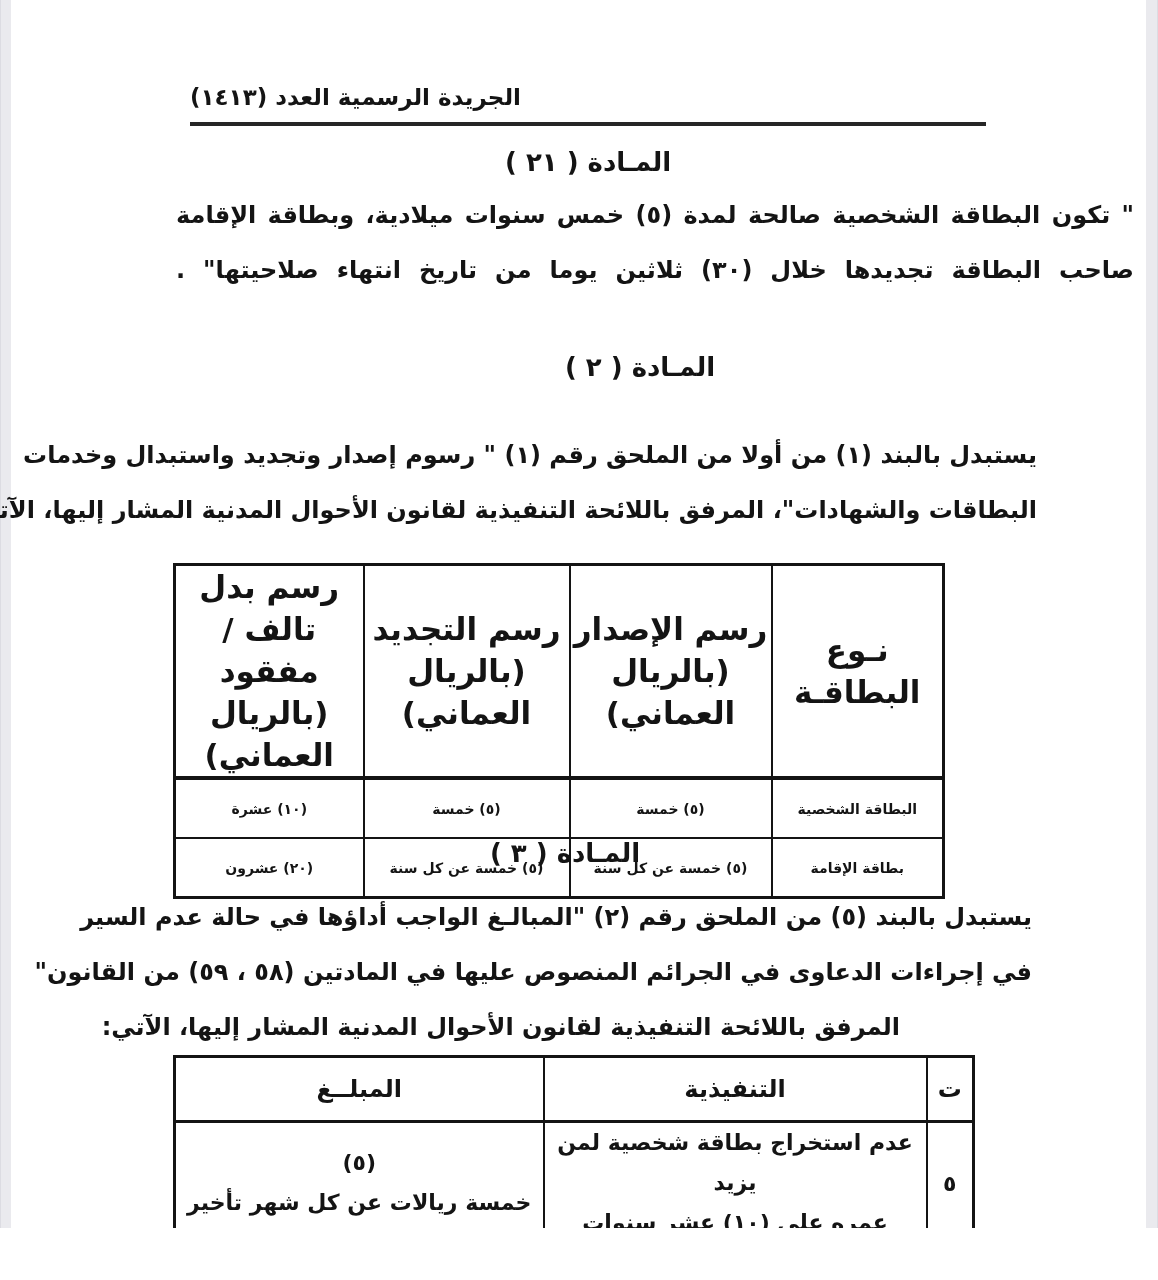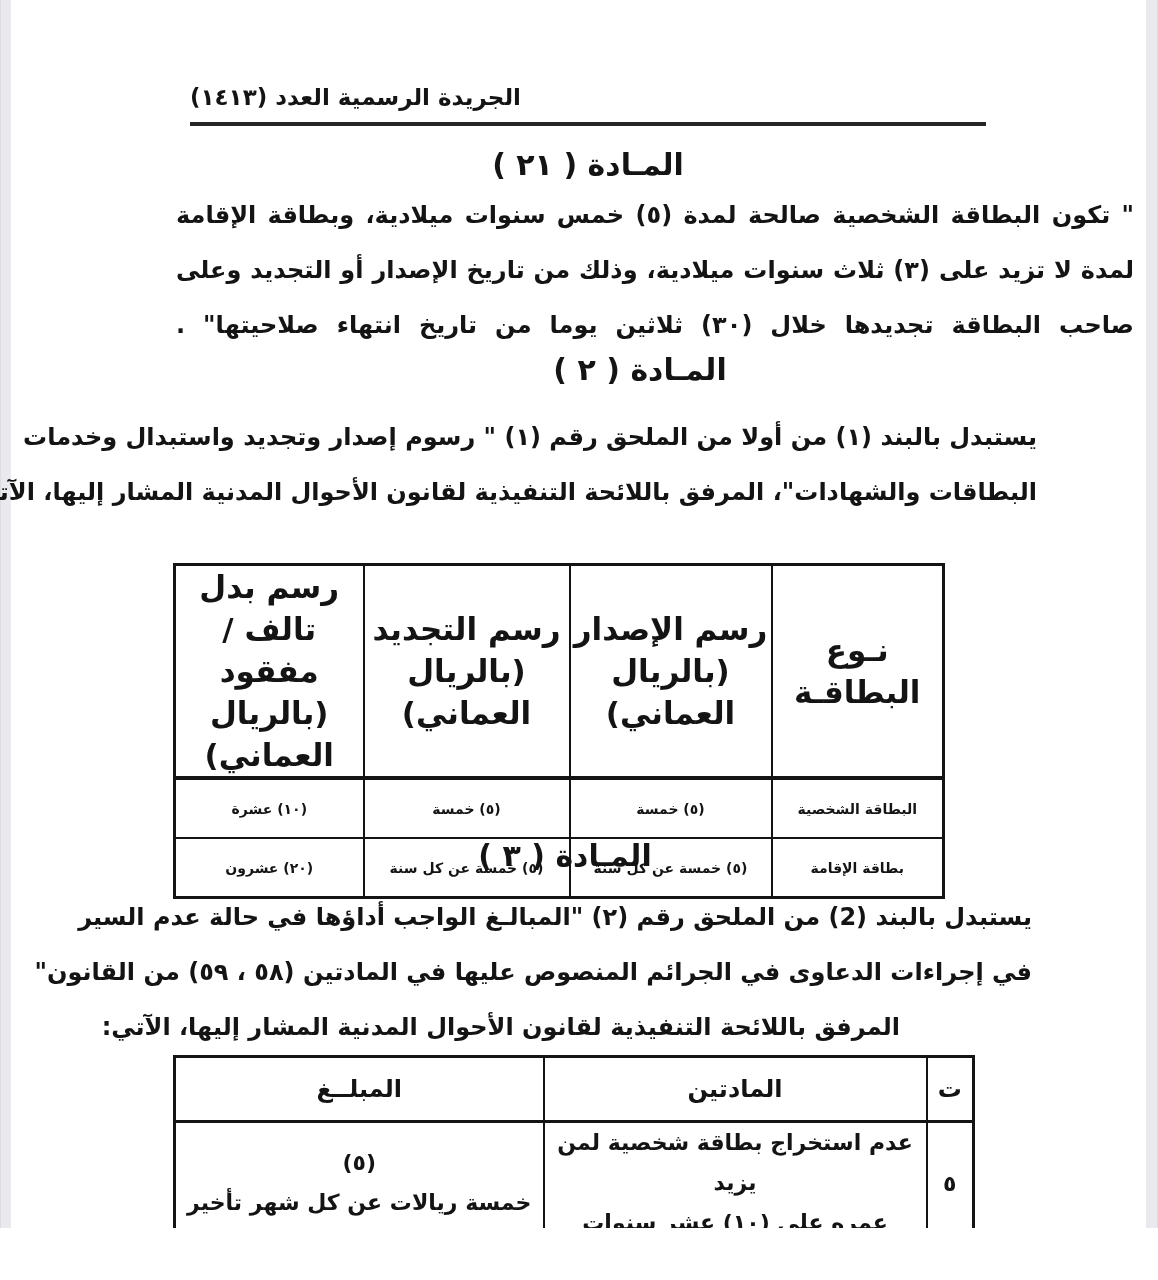--- a/index.html
+++ b/index.html
@@ -21,29 +21,29 @@
     position:absolute;left:190px;top:84px;
     font-size:23px;white-space:nowrap;direction:rtl;
   }
   .header-rule{
     position:absolute;left:190px;top:122px;width:796px;height:4px;
     background:#262626;
   }
 
   .article-heading{
     position:absolute;width:360px;text-align:center;
-    font-size:30px;white-space:nowrap;
+    font-size:26px;white-space:nowrap;
   }
   .h21{top:147px;left:408px;}
   .h2{top:352px;left:460px;}
   .h3{top:838px;left:385px;}
 
   .para{position:absolute;font-size:24px;}
   .p1{top:188px;right:24px;width:958px;}
-  .p2{top:410px;right:121px;width:862px;}
+  .p2{top:428px;right:121px;width:862px;}
   .p3{top:890px;right:126px;width:852px;}
   .jline{
     line-height:55px;
     text-align:justify;
     text-align-last:justify;
     text-justify:inter-word;
     white-space:nowrap;
   }
   .p3 .last-line{
     margin-right:132px;
@@ -74,21 +74,20 @@
   <div class="edge left"></div>
   <div class="edge right"></div>
 
   <div class="gazette-title">الجريدة الرسمية العدد (١٤١٣)</div>
   <div class="header-rule"></div>
 
   <div class="article-heading h21">المـادة ( ٢١ )</div>
 
   <div class="para p1">
     <div class="jline">" تكون البطاقة الشخصية صالحة لمدة (٥) خمس سنوات ميلادية، وبطاقة الإقامة</div>
-    <div class="jline">لمدة لا تزيد على (٣) ثلاث سنوات ميلادية، وذلك من تاريخ الإصدار أو التجديد وعلى</div>
     <div class="jline">صاحب البطاقة تجديدها خلال (٣٠) ثلاثين يوما من تاريخ انتهاء صلاحيتها" .</div>
   </div>
 
   <div class="article-heading h2">المـادة ( ٢ )</div>
 
   <div class="para p2">
     <div class="jline">يستبدل بالبند (١) من أولا من الملحق رقم (١) " رسوم إصدار وتجديد واستبدال وخدمات</div>
     <div class="jline">البطاقات والشهادات"، المرفق باللائحة التنفيذية لقانون الأحوال المدنية المشار إليها، الآتي:</div>
   </div>
 
@@ -130,35 +129,35 @@
       <td>(٥) خمسة عن كل سنة</td>
       <td>(٥) خمسة عن كل سنة</td>
       <td>(٢٠) عشرون</td>
     </tr>
   </tbody>
     </table>
 
   <div class="article-heading h3">المـادة ( ٣ )</div>
 
   <div class="para p3">
-    <div class="jline">يستبدل بالبند (2) من الملحق رقم (٢) "المبالـغ الواجب أداؤها في حالة عدم السير</div>
+    <div class="jline">يستبدل بالبند (٥) من الملحق رقم (٢) "المبالـغ الواجب أداؤها في حالة عدم السير</div>
     <div class="jline">في إجراءات الدعاوى في الجرائم المنصوص عليها في المادتين (٥٨ ، ٥٩) من القانون"</div>
     <div class="jline last-line">المرفق باللائحة التنفيذية لقانون الأحوال المدنية المشار إليها، الآتي:</div>
   </div>
 
   <table class="penalties-table">
     <colgroup>
       <col style="width:47px">
       <col style="width:383px">
       <col style="width:369px">
     </colgroup>
     <tbody>
         <tr>
       <th>ت</th>
-      <th>المادتين</th>
+      <th>التنفيذية</th>
       <th>المبلــغ</th>
     </tr>
     <tr>
       <td>٥</td>
       <td>
         <div>عدم استخراج بطاقة شخصية لمن يزيد</div>
         <div>عمره على (١٠) عشر سنوات</div>
       </td>
       <td>
         <div>(٥)</div>

